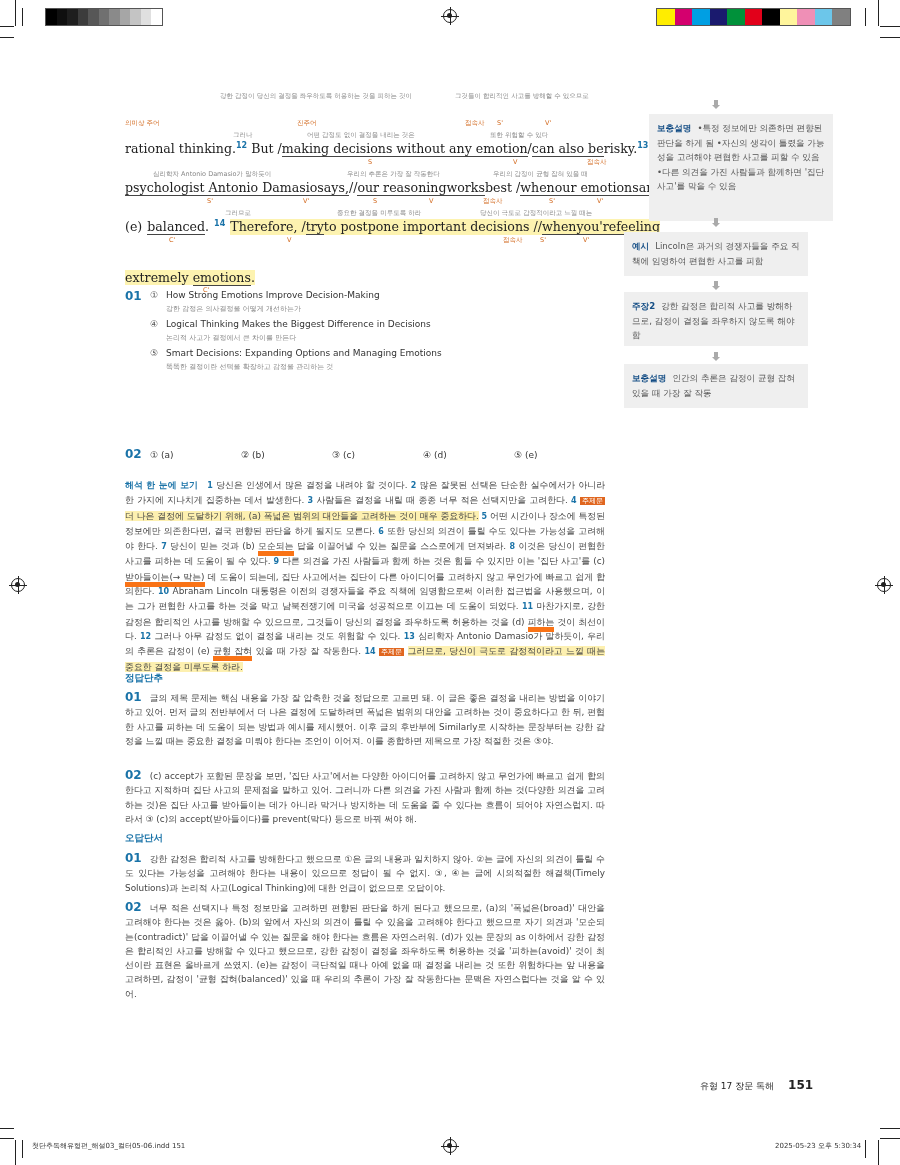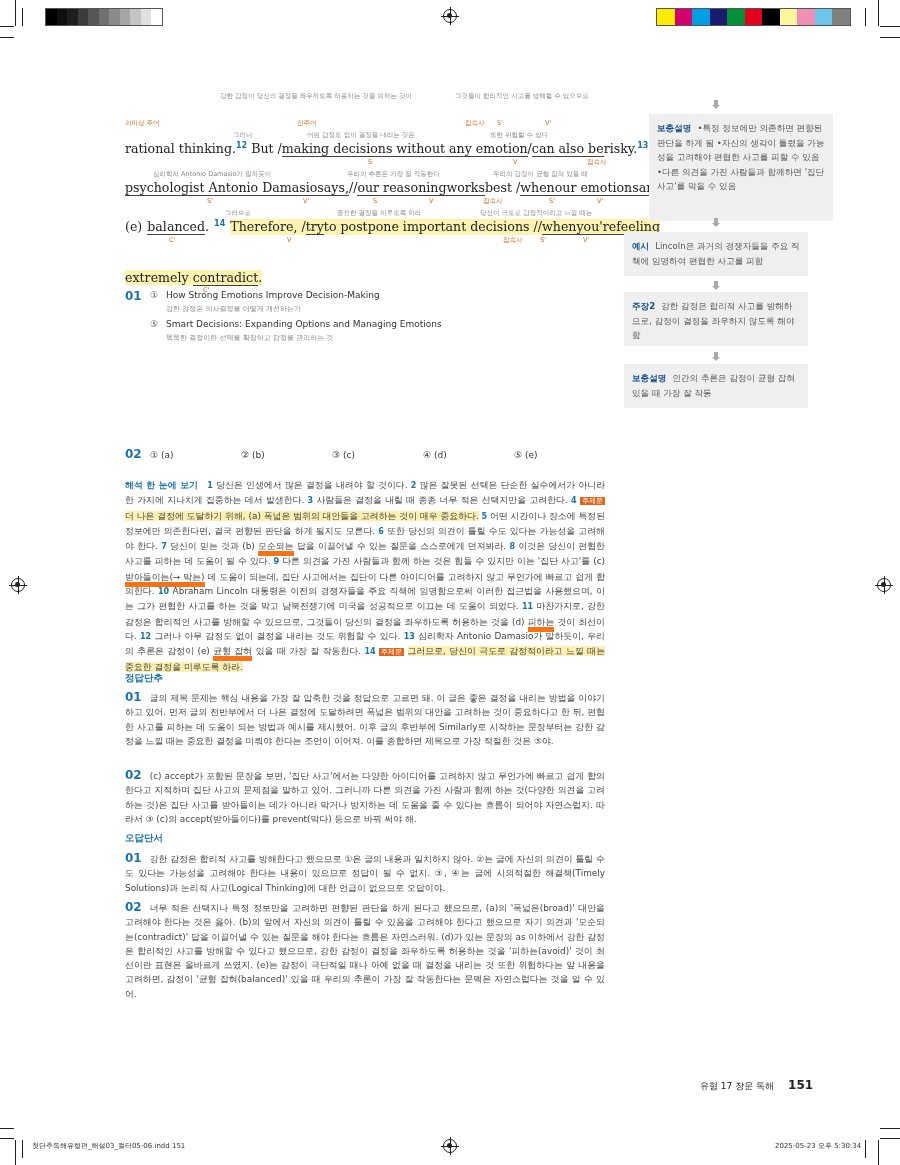--- a/index.html
+++ b/index.html
@@ -180,21 +180,21 @@
     </div>
     <span class="tag" style="left:44px;">C'</span>
     <span class="tag" style="left:162px;">V</span>
     <span class="tag" style="left:378px;">접속사</span>
     <span class="tag" style="left:415px;">S'</span>
     <span class="tag" style="left:458px;">V'</span>
   </div>
 
   <div class="line">
     <div class="eng" style="top:22px; justify-content:flex-start;">
-      <span class="hl"><span>extremely</span> <span class="u">contradict</span><span>.</span></span>
+      <span class="hl"><span>extremely</span> <span class="u">emotions</span><span>.</span></span>
     </div>
     <span class="tag" style="left:78px; top:38px;">C'</span>
   </div>
 </div>
 
 <div class="arrow" style="top:100px;"></div>
 <div class="box" style="top:114px; height:107px;margin-left:25px;">
   <b>보충설명</b><span>•특정 정보에만 의존하면 편향된 판단을 하게 됨 •자신의 생각이 틀렸을 가능성을 고려해야 편협한 사고를 피할 수 있음 •다른 의견을 가진 사람들과 함께하면 '집단 사고'를 막을 수 있음</span>
 </div>
 <div class="arrow" style="top:218px;"></div>
@@ -208,20 +208,24 @@
 <div class="arrow" style="top:352px;"></div>
 <div class="box" style="top:364px; height:44px;">
   <b>보충설명</b><span>인간의 추론은 감정이 균형 잡혀 있을 때 가장 잘 작동</span>
 </div>
 
 <div class="qnum" style="left:125px; top:289px;">01</div>
 <div class="opts">
   <div class="opt">
     <div class="en"><span class="n">①</span><span>How Strong Emotions Improve Decision-Making</span></div>
     <div class="ko">강한 감정은 의사결정을 어떻게 개선하는가</div>
+  </div>
+  <div class="opt">
+    <div class="en"><span class="n">④</span><span>Logical Thinking Makes the Biggest Difference in Decisions</span></div>
+    <div class="ko">논리적 사고가 결정에서 큰 차이를 만든다</div>
   </div>
   <div class="opt">
     <div class="en"><span class="n">⑤</span><span>Smart Decisions: Expanding Options and Managing Emotions</span></div>
     <div class="ko">똑똑한 결정이란 선택을 확장하고 감정을 관리하는 것</div>
   </div>
 </div>
 
 <div class="qnum" style="left:125px; top:447px;">02</div>
 <div class="q2row">
   <span>① (a)</span>

